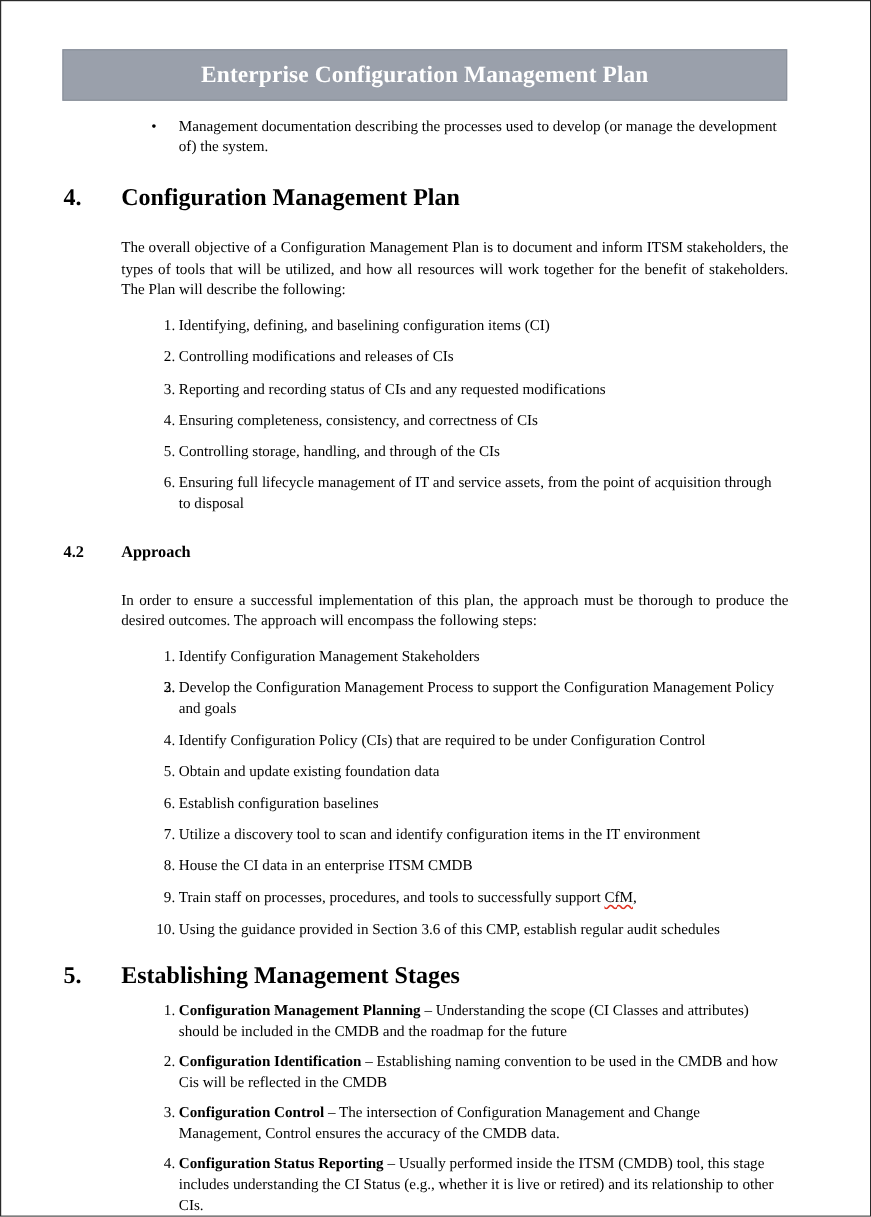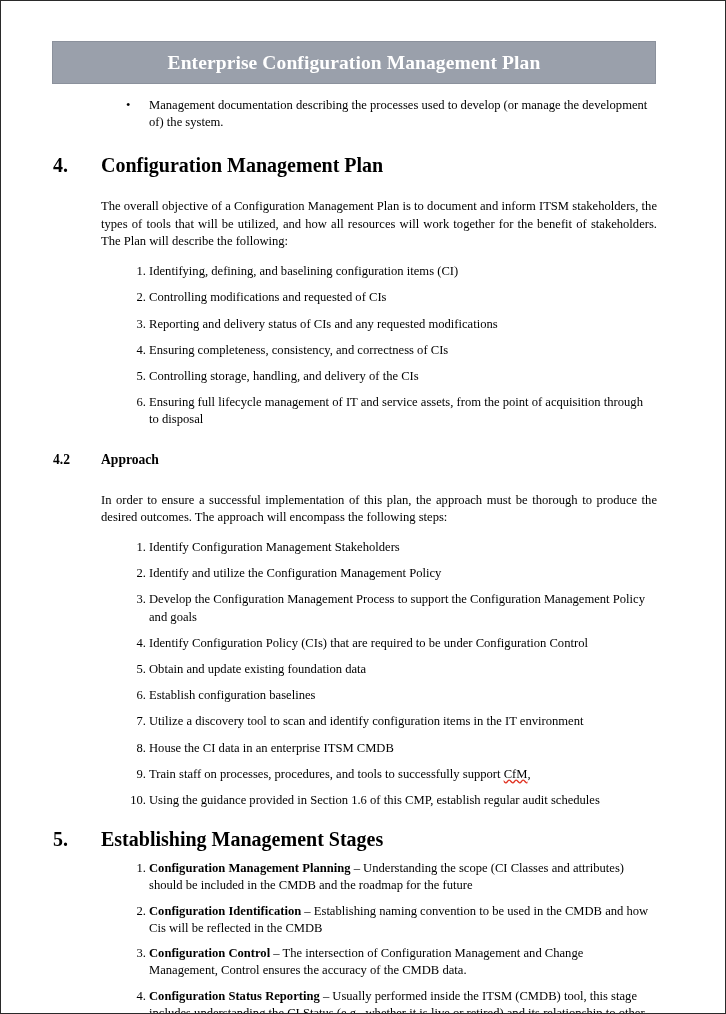--- a/index.html
+++ b/index.html
@@ -158,42 +158,42 @@
         <span>Management documentation describing the processes used to develop (or manage the development of) the system.</span>
       </div>
 
       <div class="heading lvl1" style="margin-top:26px;">
         <span class="h-num">4.</span><span class="h-text">Configuration Management Plan</span>
       </div>
 
       <p class="para">The overall objective of a Configuration Management Plan is to document and inform ITSM stakeholders, the types of tools that will be utilized, and how all resources will work together for the benefit of stakeholders. The Plan will describe the following:</p>
       <ol class="num-list" id="list-s4-1">
           <li><span class="li-num">1.</span><span>Identifying, defining, and baselining configuration items (CI)</span></li>
-          <li><span class="li-num">2.</span><span>Controlling modifications and requested of CIs</span></li>
-          <li><span class="li-num">3.</span><span>Reporting and delivery status of CIs and any requested modifications</span></li>
+          <li><span class="li-num">2.</span><span>Controlling modifications and releases of CIs</span></li>
+          <li><span class="li-num">3.</span><span>Reporting and recording status of CIs and any requested modifications</span></li>
           <li><span class="li-num">4.</span><span>Ensuring completeness, consistency, and correctness of CIs</span></li>
-          <li><span class="li-num">5.</span><span>Controlling storage, handling, and delivery of the CIs</span></li>
+          <li><span class="li-num">5.</span><span>Controlling storage, handling, and through of the CIs</span></li>
           <li><span class="li-num">6.</span><span>Ensuring full lifecycle management of IT and service assets, from the point of acquisition through to disposal</span></li>
         </ol>
 
       <div class="heading lvl2">
         <span class="h-num">4.2</span><span class="h-text">Approach</span>
       </div>
       <p class="para">In order to ensure a successful implementation of this plan, the approach must be thorough to produce the desired outcomes. The approach will encompass the following steps:</p>
       <ol class="num-list" id="list-s4-2">
           <li><span class="li-num">1.</span><span>Identify Configuration Management Stakeholders</span></li>
-          <li><span class="li-num">2.</span><span>Identify and utilize the Configuration Management Policy</span></li>
+          <li><span class="li-num">2.</span></li>
           <li><span class="li-num">3.</span><span>Develop the Configuration Management Process to support the Configuration Management Policy and goals</span></li>
           <li><span class="li-num">4.</span><span>Identify Configuration Policy (CIs) that are required to be under Configuration Control</span></li>
           <li><span class="li-num">5.</span><span>Obtain and update existing foundation data</span></li>
           <li><span class="li-num">6.</span><span>Establish configuration baselines</span></li>
           <li><span class="li-num">7.</span><span>Utilize a discovery tool to scan and identify configuration items in the IT environment</span></li>
           <li><span class="li-num">8.</span><span>House the CI data in an enterprise ITSM CMDB</span></li>
           <li><span class="li-num">9.</span><span>Train staff on processes, procedures, and tools to successfully support </span><span class="spellerror">CfM</span><span>,</span></li>
-          <li><span class="li-num">10.</span><span>Using the guidance provided in Section 1.6 of this CMP, establish regular audit schedules</span></li>
+          <li><span class="li-num">10.</span><span>Using the guidance provided in Section 3.6 of this CMP, establish regular audit schedules</span></li>
         </ol>
 
       <div class="heading lvl1">
         <span class="h-num">5.</span><span class="h-text">Establishing Management Stages</span>
       </div>
       <ol class="num-list tight" id="list-s5">
           <li class="list-gap-first"><span class="li-num">1.</span><span class="lead">Configuration Management Planning</span><span> – Understanding the scope (CI Classes and attributes) should be included in the CMDB and the roadmap for the future</span></li>
           <li><span class="li-num">2.</span><span class="lead">Configuration Identification</span><span> – Establishing naming convention to be used in the CMDB and how Cis will be reflected in the CMDB</span></li>
           <li><span class="li-num">3.</span><span class="lead">Configuration Control</span><span> – The intersection of Configuration Management and Change Management, Control ensures the accuracy of the CMDB data.</span></li>
           <li><span class="li-num">4.</span><span class="lead">Configuration Status Reporting</span><span> – Usually performed inside the ITSM (CMDB) tool, this stage includes understanding the CI Status (e.g., whether it is live or retired) and its relationship to other CIs.</span></li>

